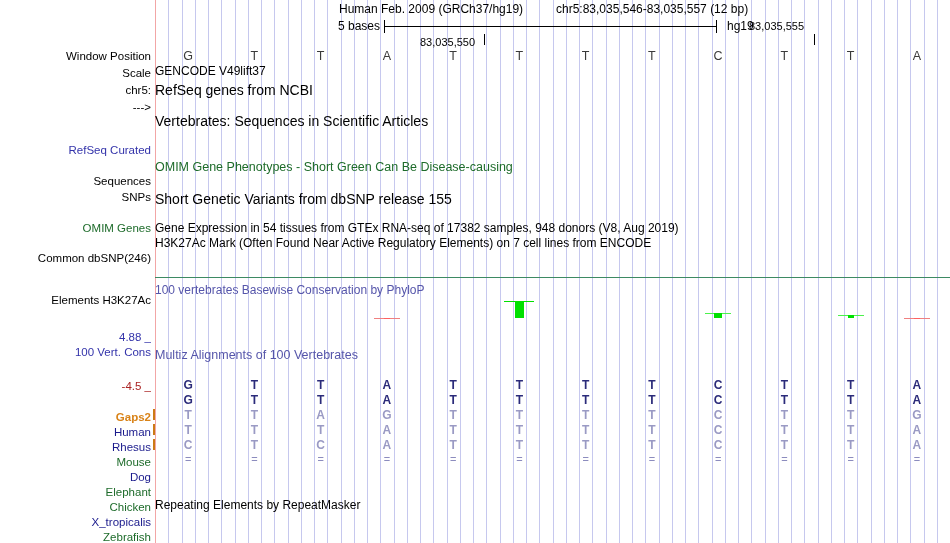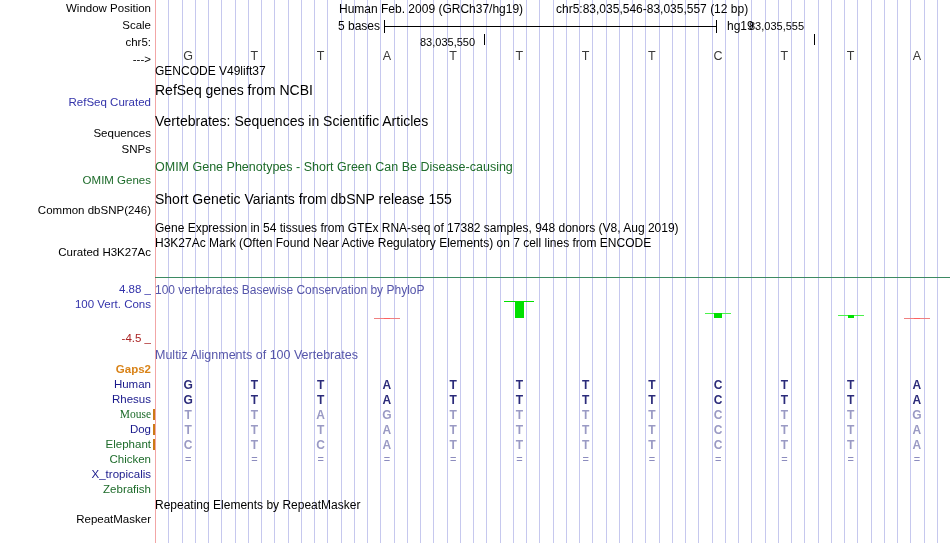--- a/index.html
+++ b/index.html
@@ -7,21 +7,21 @@
     width:950px;height:543px;position:relative;overflow:hidden;
     font-family:"Liberation Sans","DejaVu Sans",sans-serif;
     font-size:11px;color:#000000;
     -webkit-font-smoothing:antialiased;
   }
   #browser{position:absolute;left:0;top:0;width:950px;height:543px;}
 
   
   .label-col{position:absolute;left:0;top:0;width:155px;height:543px;}
   .lbl{position:absolute;right:4px;white-space:nowrap;text-align:right;
-       font-size:11.5px;line-height:12px;}
+       font-size:11.5px;line-height:12px;margin-top:48px;}
   .lbl.blue{color:#3333aa;}
   .lbl.dkblue{color:#1a1a8c;}
   .lbl.green{color:#1d6b2a;}
   .lbl.orange{color:#d98318;font-weight:bold;}
   .lbl.red{color:#aa2222;}
   .lbl.black{color:#000000;}
 
   
   .track-panel{position:absolute;left:155px;top:0;width:795px;height:543px;
                overflow:hidden;}
@@ -142,30 +142,30 @@
   <div class="label-col">
     <div class="lbl black" style="top:2px">Window Position</div>
     <div class="lbl black" style="top:19px">Scale</div>
     <div class="lbl black" style="top:36px">chr5:</div>
     <div class="lbl black" style="top:53px">---&gt;</div>
     <div class="lbl blue" style="top:96px">RefSeq Curated</div>
     <div class="lbl black" style="top:127px">Sequences</div>
     <div class="lbl black" style="top:143px">SNPs</div>
     <div class="lbl green" style="top:174px">OMIM Genes</div>
     <div class="lbl black" style="top:204px">Common dbSNP(246)</div>
-    <div class="lbl black" style="top:246px">Curated H3K27Ac</div>
+    <div class="lbl black" style="top:246px">Elements H3K27Ac</div>
     <div class="lbl blue" style="top:283px">4.88 _</div>
     <div class="lbl blue" style="top:298px">100 Vert. Cons</div>
     <div class="lbl red" style="top:332px">-4.5 _</div>
     <div class="lbl orange" style="top:363px">Gaps2</div>
     <div class="lbl black" style="top:513px">RepeatMasker</div>
     <div id="species-labels">
         <div class="lbl dkblue" style="top: 378px;">Human</div>
         <div class="lbl dkblue" style="top: 393px;">Rhesus</div>
-        <div class="lbl green" style="top: 408px; font-family: Liberation Serif, serif;">Mouse</div>
+        <div class="lbl green" style="top: 408px;">Mouse</div>
         <div class="tickmark" style="left: 153px; top: 409px;"></div>
         <div class="lbl dkblue" style="top: 423px;">Dog</div>
         <div class="tickmark" style="left: 153px; top: 424px;"></div>
         <div class="lbl green" style="top: 438px;">Elephant</div>
         <div class="tickmark" style="left: 153px; top: 439px;"></div>
         <div class="lbl green" style="top: 453px;">Chicken</div>
         <div class="lbl dkblue" style="top: 468px;">X_tropicalis</div>
         <div class="lbl green" style="top: 483px;">Zebrafish</div>
       </div>
   </div>

